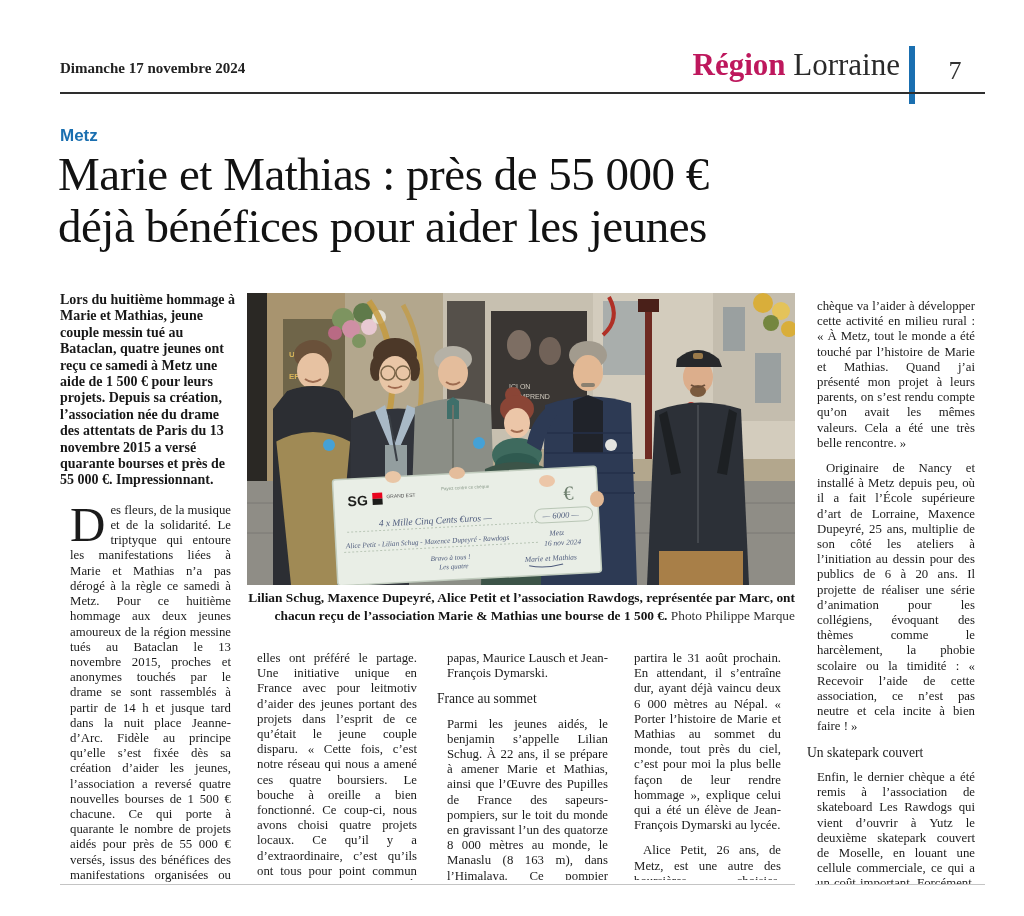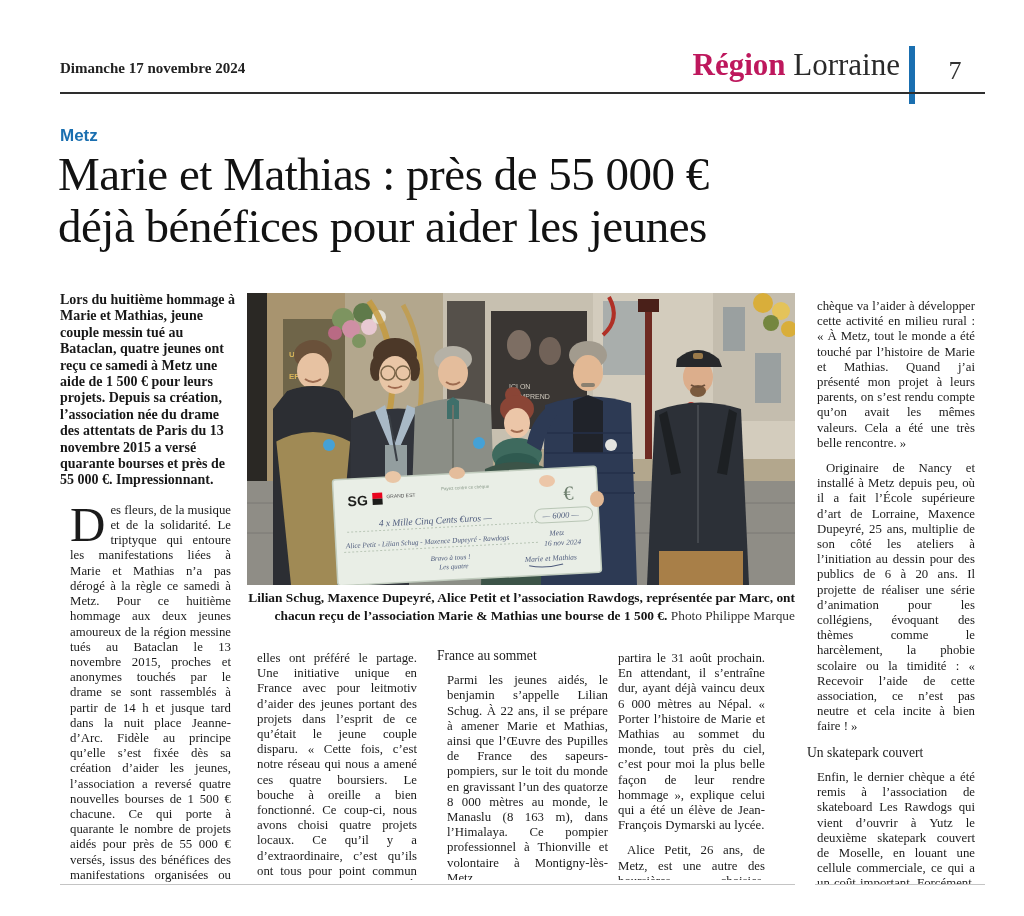--- a/index.html
+++ b/index.html
@@ -19,21 +19,21 @@
   .headline{position:absolute;left:58px;top:148px;width:910px;font-size:47px;line-height:52px;
             font-weight:normal;color:#121212;letter-spacing:-0.5px;}
   
   .col{position:absolute;font-size:12.8px;line-height:15.2px;text-align:justify;
        overflow:hidden;hyphens:auto;color:#1b1b1b;}
   .col p{margin:10px;}
   .col p + p{text-indent:9px;}
   .col1{left:60px;top:292px;width:181px;height:592px;}
   .col2{left:247px;top:641px;width:180px;height:239px;}
   .col3{left:437px;top:641px;width:181px;height:239px;}
-  .col4{left:608px;top:641px;width:167px;height:239px;}
+  .col4{left:624px;top:641px;width:167px;height:239px;}
   .col5{left:807px;top:289px;width:178px;height:595px;}
   .lede{font-size:14px;line-height:16.4px;font-weight:bold;text-align:left;margin:0 0 14px 0;color:#181818;}
   .dropcap{float:left;font-size:49px;line-height:38px;padding:3px 5px 0 0;color:#1b1b1b;}
   .subhead{font-weight:normal;font-size:13.6px;margin:7px 0 2px 0;text-align:left;text-indent:0;}
   .byline{margin-top:16px;font-weight:bold;text-align:left;}
   .byline .bullet{font-size:8px;vertical-align:2px;margin-right:4px;}
   
   .photo{position:absolute;left:247px;top:293px;width:548px;height:292px;overflow:hidden;background:#b3a78d;}
   .caption{position:absolute;left:247px;top:589px;width:548px;font-size:13.4px;line-height:17.5px;
            font-weight:bold;color:#151515;text-align:right;}
@@ -236,20 +236,21 @@
       </g>
     </svg>
   </div>
 
   <div class="caption"><span>Lilian Schug, Maxence Dupeyré, Alice Petit et l’association Rawdogs, représentée par Marc, ont chacun reçu de l’association Marie &amp; Mathias une bourse de 1 500 €. </span><span class="credit">Photo Philippe Marque</span></div>
 
   <div class="col col2">
     <p>elles ont préféré le partage. Une initiative unique en France avec pour leitmotiv d’aider des jeunes portant des projets dans l’esprit de ce qu’était le jeune couple disparu. « Cette fois, c’est notre réseau qui nous a amené ces quatre boursiers. Le bouche à oreille a bien fonctionné. Ce coup-ci, nous avons choisi quatre projets locaux. Ce qu’il y a d’extraordinaire, c’est qu’ils ont tous pour point commun d’être dans la transmission. À leur jeune âge, c’est magnifique », confient les deux</p>
   </div>
   <div class="col col3">
+    <p>papas, Maurice Lausch et Jean-François Dymarski.</p>
     <div class="subhead">France au sommet</div>
     <p>Parmi les jeunes aidés, le benjamin s’appelle Lilian Schug. À 22 ans, il se prépare à amener Marie et Mathias, ainsi que l’Œuvre des Pupilles de France des sapeurs-pompiers, sur le toit du monde en gravissant l’un des quatorze 8 000 mètres au monde, le Manaslu (8 163 m), dans l’Himalaya. Ce pompier professionnel à Thionville et volontaire à Montigny-lès-Metz</p>
   </div>
   <div class="col col4">
     <p>partira le 31 août prochain. En attendant, il s’entraîne dur, ayant déjà vaincu deux 6 000 mètres au Népal. « Porter l’histoire de Marie et Mathias au sommet du monde, tout près du ciel, c’est pour moi la plus belle façon de leur rendre hommage », explique celui qui a été un élève de Jean-François Dymarski au lycée.</p>
     <p>Alice Petit, 26 ans, de Metz, est une autre des boursières choisies. Photographe, elle est devenue formatrice aux techniques anciennes depuis trois ans. Ce</p>
   </div>
 
   <div class="col col5">
     <p>chèque va l’aider à développer cette activité en milieu rural : « À Metz, tout le monde a été touché par l’histoire de Marie et Mathias. Quand j’ai présenté mon projet à leurs parents, on s’est rendu compte qu’on avait les mêmes valeurs. Cela a été une très belle rencontre. »</p>

